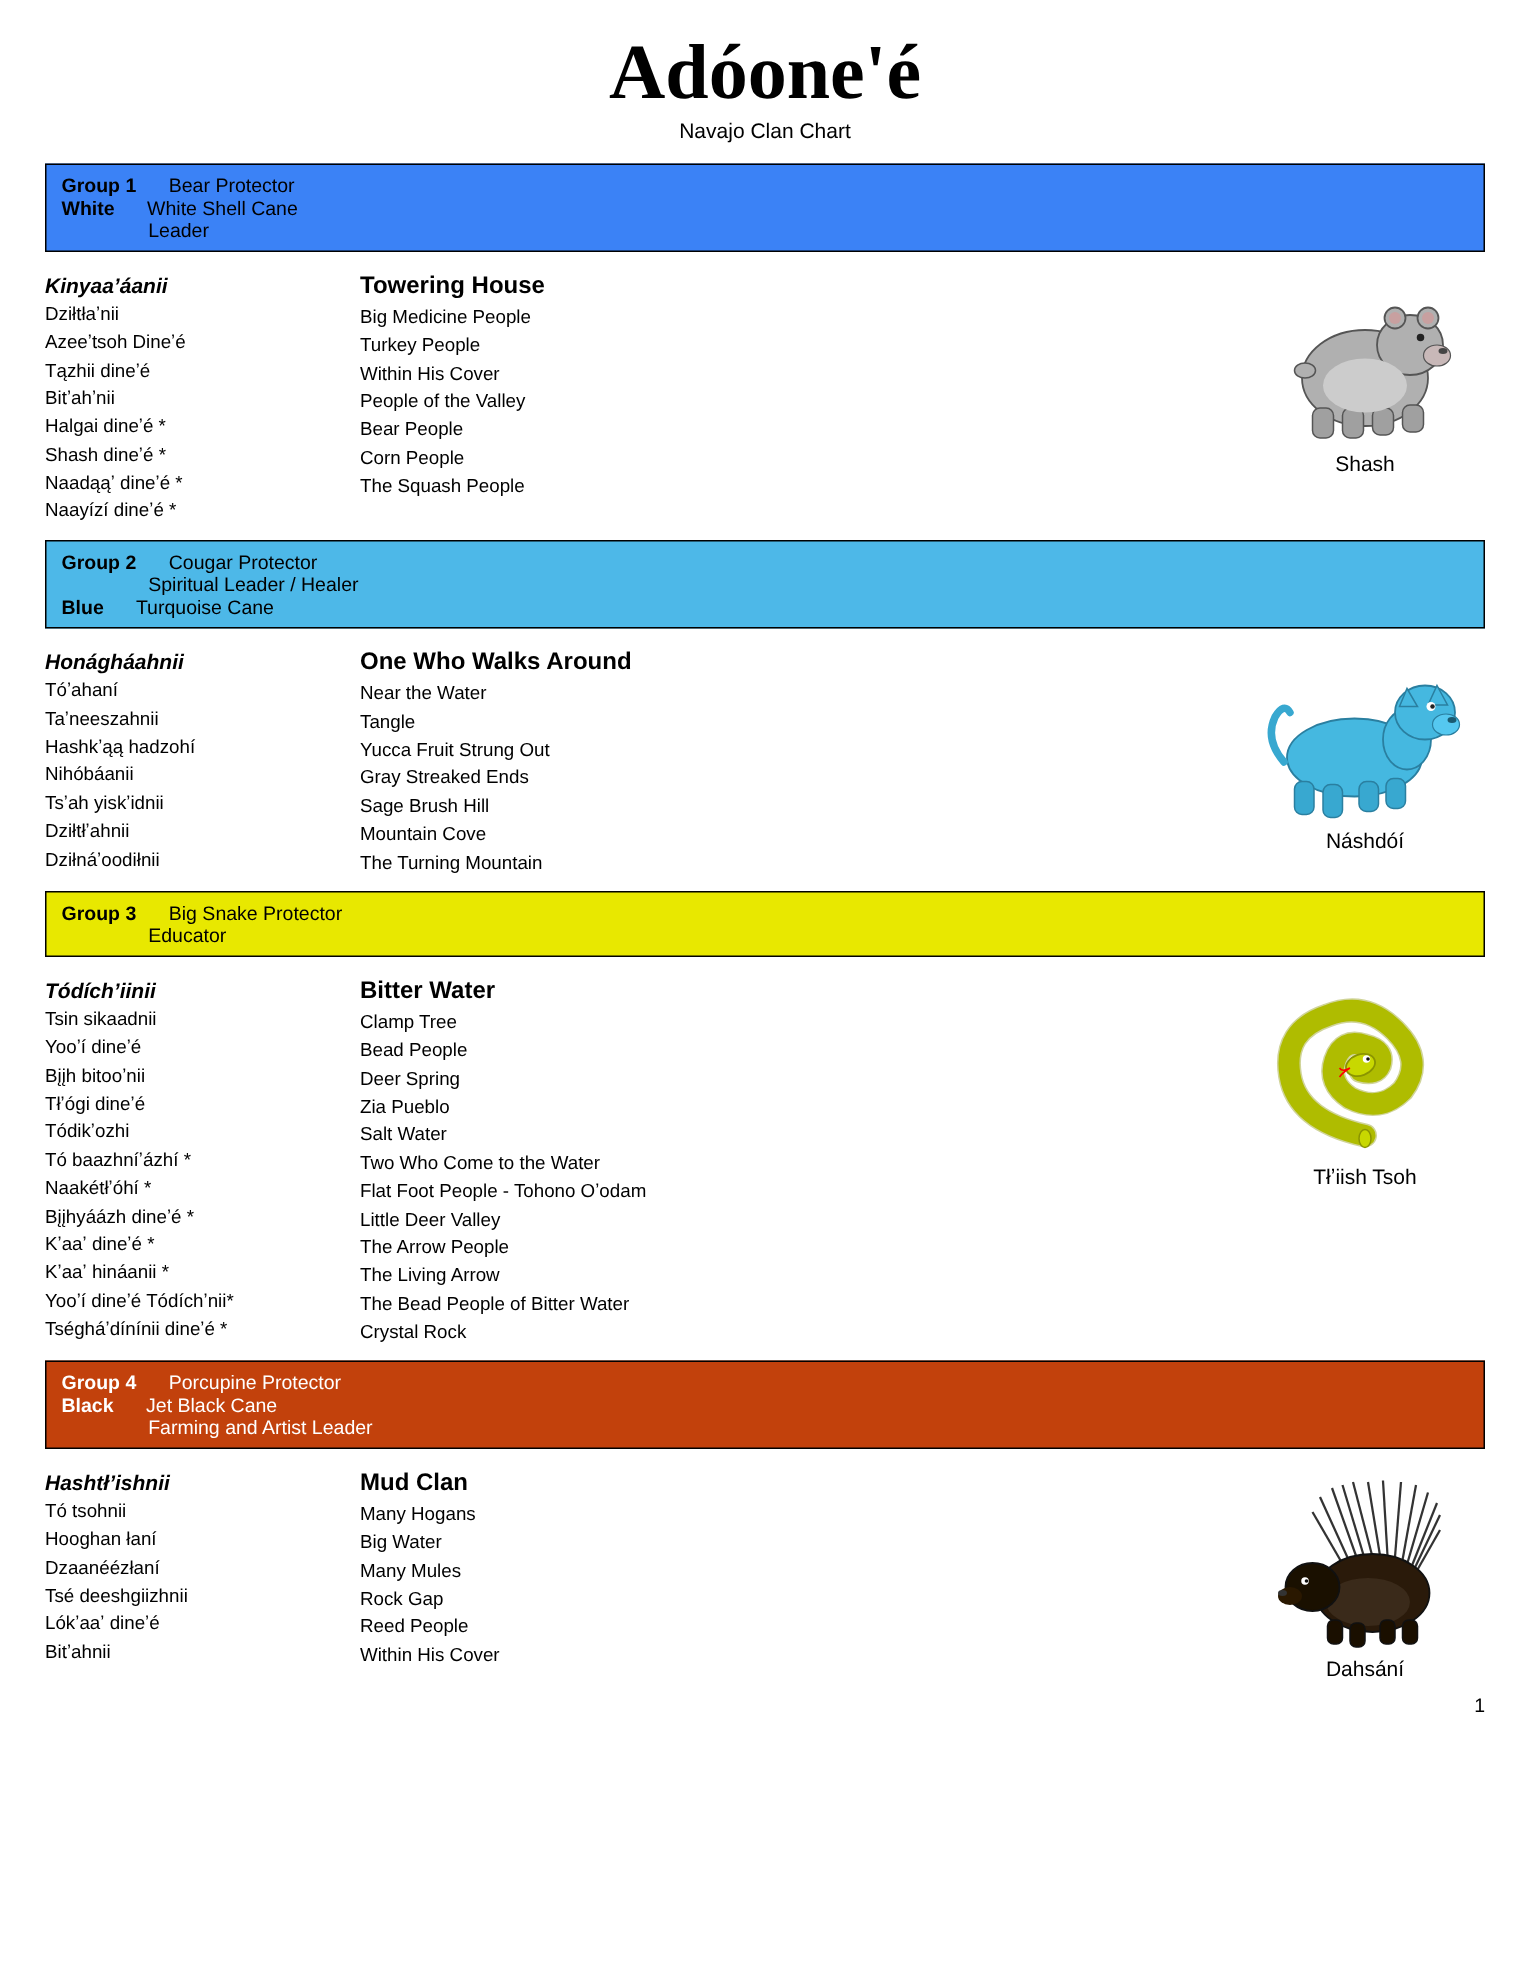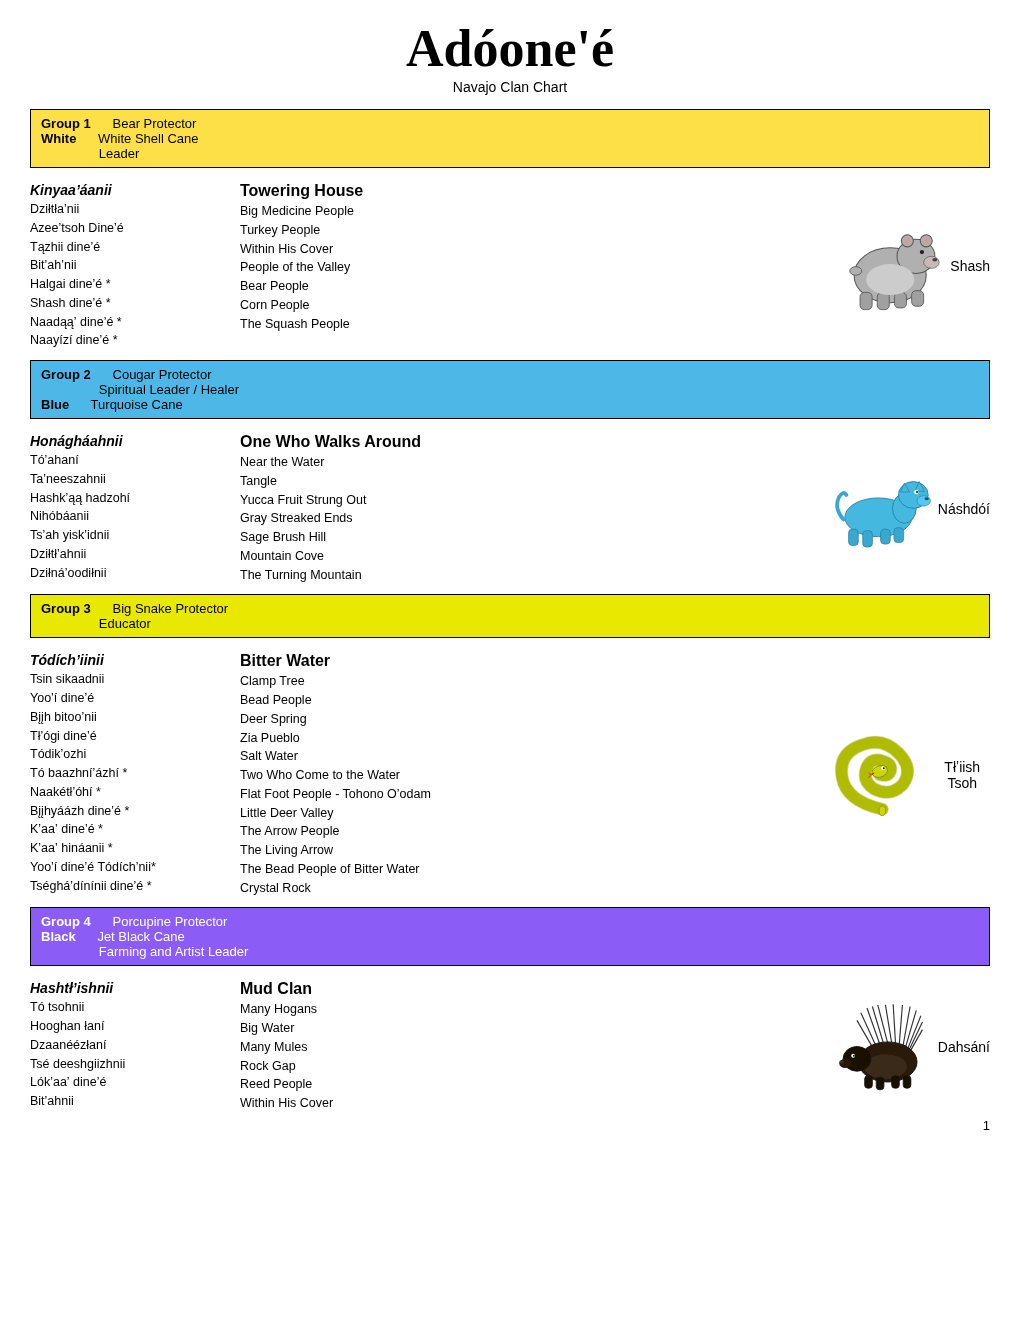--- a/index.html
+++ b/index.html
@@ -24,41 +24,41 @@
       text-align: center;
       font-size: 14px;
       font-weight: normal;
       margin-bottom: 14px;
     }
     .group-box {
       border: 1px solid #000;
       padding: 6px 10px;
       margin-bottom: 14px;
     }
-    .group-box.group1 { background: #fde047; color: #000; }
+    .group-box.group1 { background: #3b82f6; color: #000; }
     .group-box.group2 { background: #4db8e8; color: #000; }
     .group-box.group3 { background: #e8e800; color: #000; }
-    .group-box.group4 { background: #8b5cf6; color: #fff; }
+    .group-box.group4 { background: #c2410c; color: #fff; }
     .group-line { font-size: 13px; }
     .group-line strong { font-weight: bold; }
 
     .clan-section {
       display: flex;
       margin-bottom: 10px;
       gap: 20px;
     }
     .clan-section-content {
       flex: 1;
     }
     .clan-section-animal {
       width: 160px;
       display: flex;
-      flex-direction: row;
+      flex-direction: column;
       align-items: center;
-      justify-content: space-between;
+      justify-content: flex-start;
       padding-bottom: 4px;
     }
     .clan-section-animal .animal-name {
       font-size: 14px;
       margin-top: 4px;
       text-align: center;
     }
 
     .clan-columns {
       display: flex;

